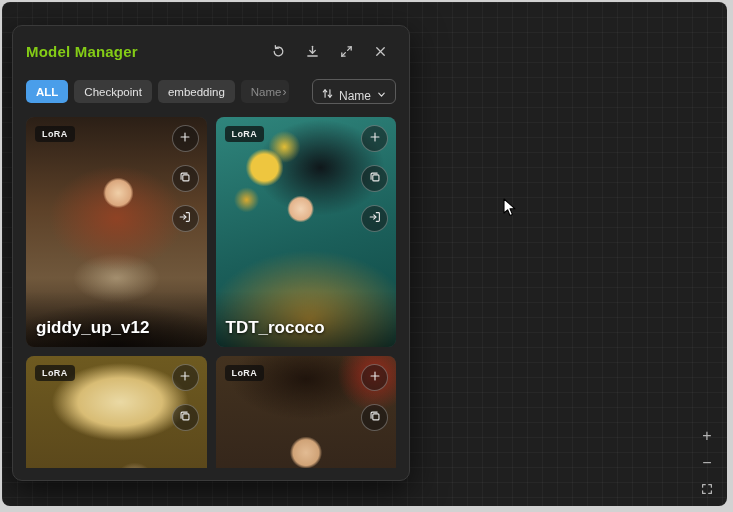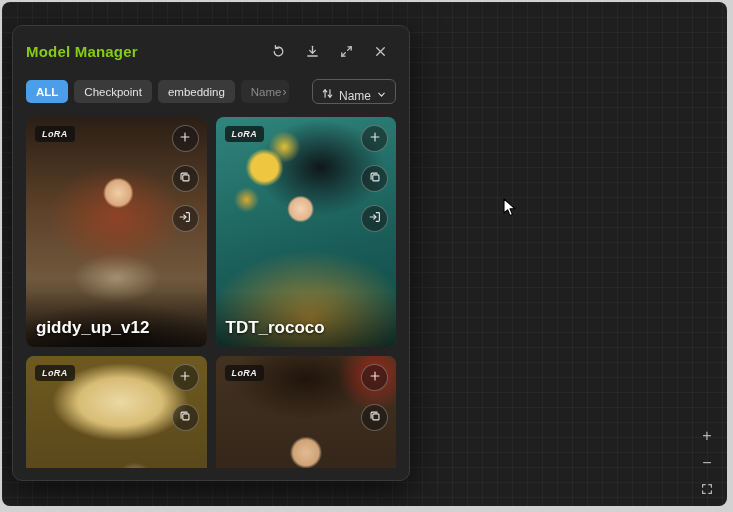--- a/index.html
+++ b/index.html
@@ -94,21 +94,21 @@
     background:
       radial-gradient(circle at 50% 42%, #e2bb93 0%, #d0a377 8%, rgba(208,163,119,0) 10%),
       radial-gradient(circle at 88% 8%, rgba(160,40,26,0.9) 0%, rgba(160,40,26,0) 14%),
       radial-gradient(ellipse 60% 25% at 50% 10%, rgba(28,17,10,0.9) 0%, rgba(28,17,10,0) 70%),
       linear-gradient(180deg, #43321f 0%, #32241a 60%, #1f1710 100%);
   }
   .card-badge {
     position:absolute; top:9px; left:9px; z-index:2;
     background:rgba(12,12,12,0.72); color:#f0f0f0;
     font-size:9px; font-weight:bold; letter-spacing:0.4px;
-    padding:3px 7px; border-radius:4px;font-style:italic;
+    padding:3px 7px; border-radius:4px;
   }
   .card-actions { position:absolute; top:8px; right:8px; z-index:2;
     display:flex; flex-direction:column; gap:13px; align-items:center; }
   .card-action {
     width:27px; height:27px; border-radius:50%;
     background:rgba(18,18,18,0.5); border:1px solid rgba(255,255,255,0.28);
     color:#e8e8e8; display:flex; align-items:center; justify-content:center;
     cursor:pointer; padding:0;
   }
   .card-name {

